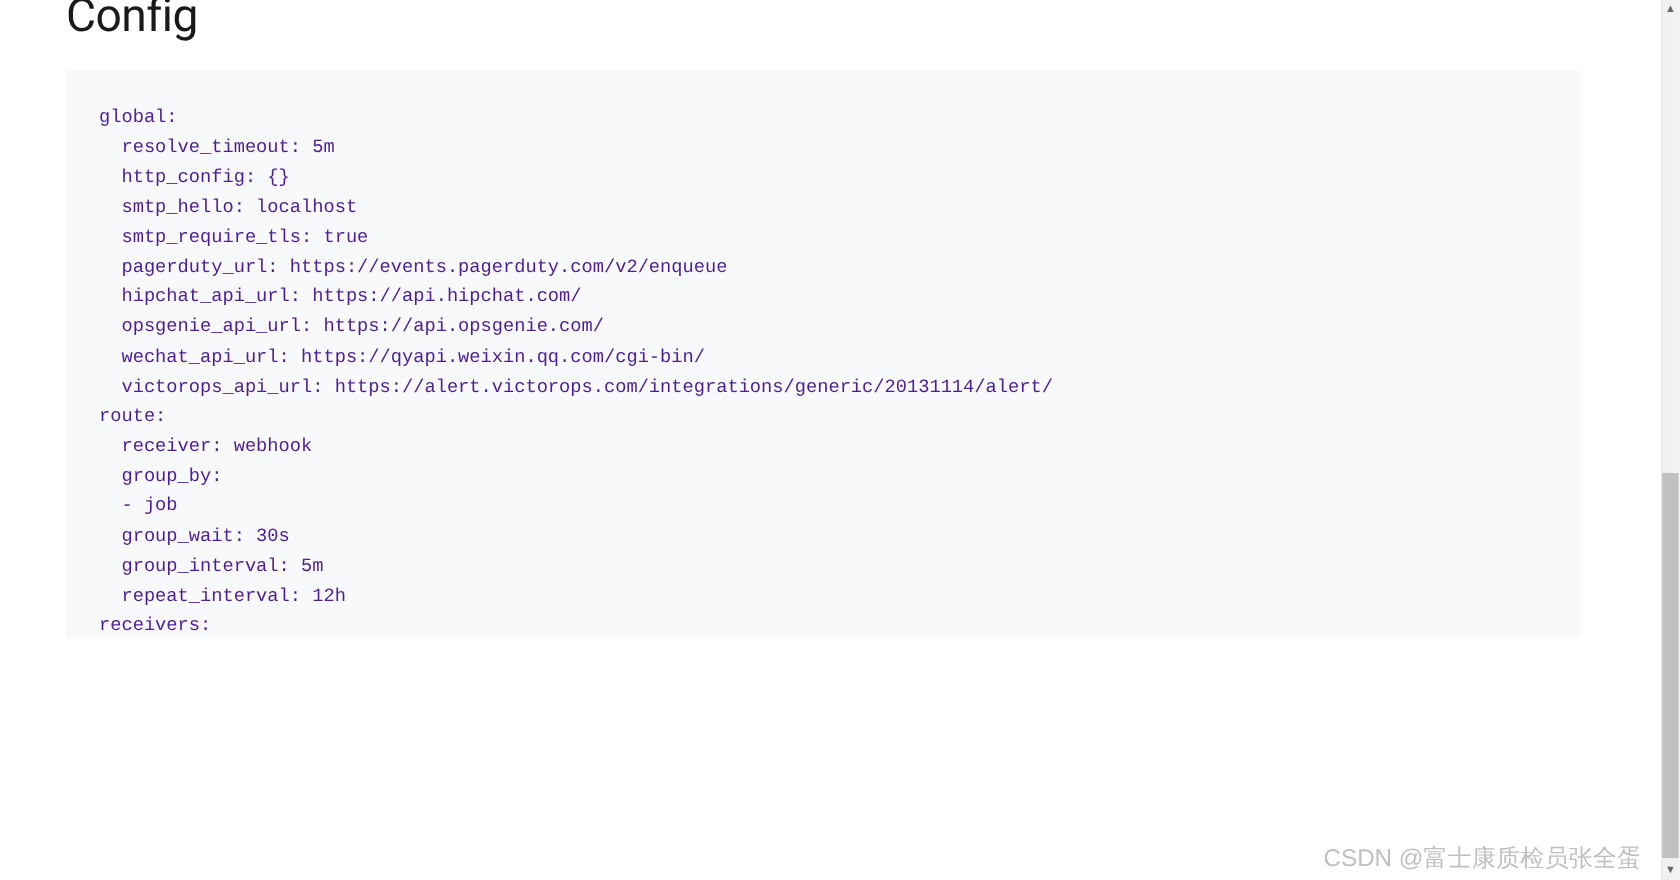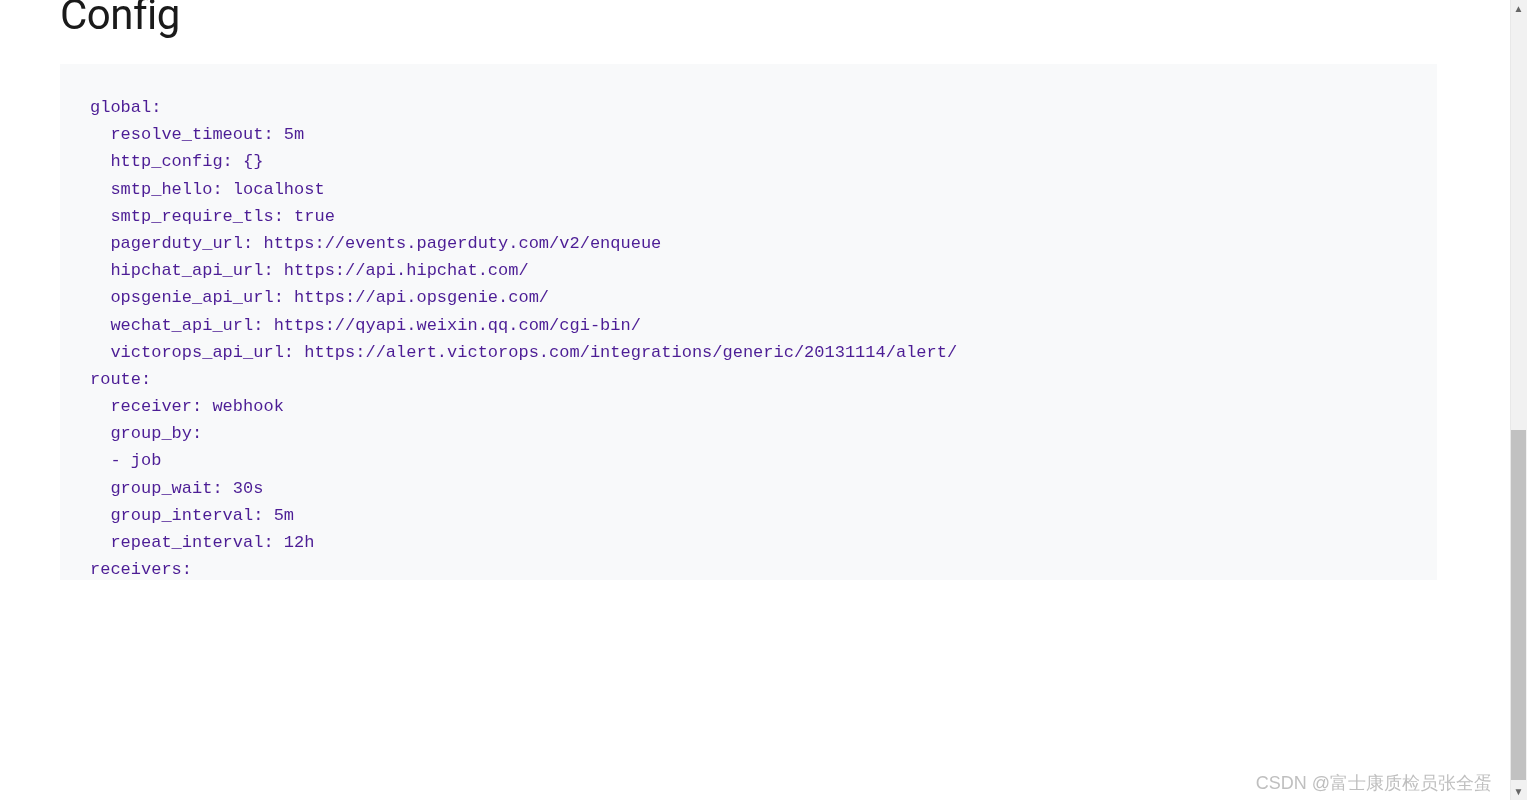--- a/index.html
+++ b/index.html
@@ -38,21 +38,21 @@
       line-height: 1.6;
       color: #4c1d95;
       white-space: pre;
       min-height: 695px;
     }
     .watermark {
       position: absolute;
       bottom: 5px;
       right: 35px;
       color: #bfbfbf;
-      font-size: 18px;
+      font-size: 22px;
       font-family: -apple-system, BlinkMacSystemFont, "Segoe UI", "Microsoft YaHei", sans-serif;
       pointer-events: none;
     }
     .scrollbar-track {
       position: absolute;
       top: 0;
       right: 0;
       width: 17px;
       height: 800px;
       background: #f1f1f1;

